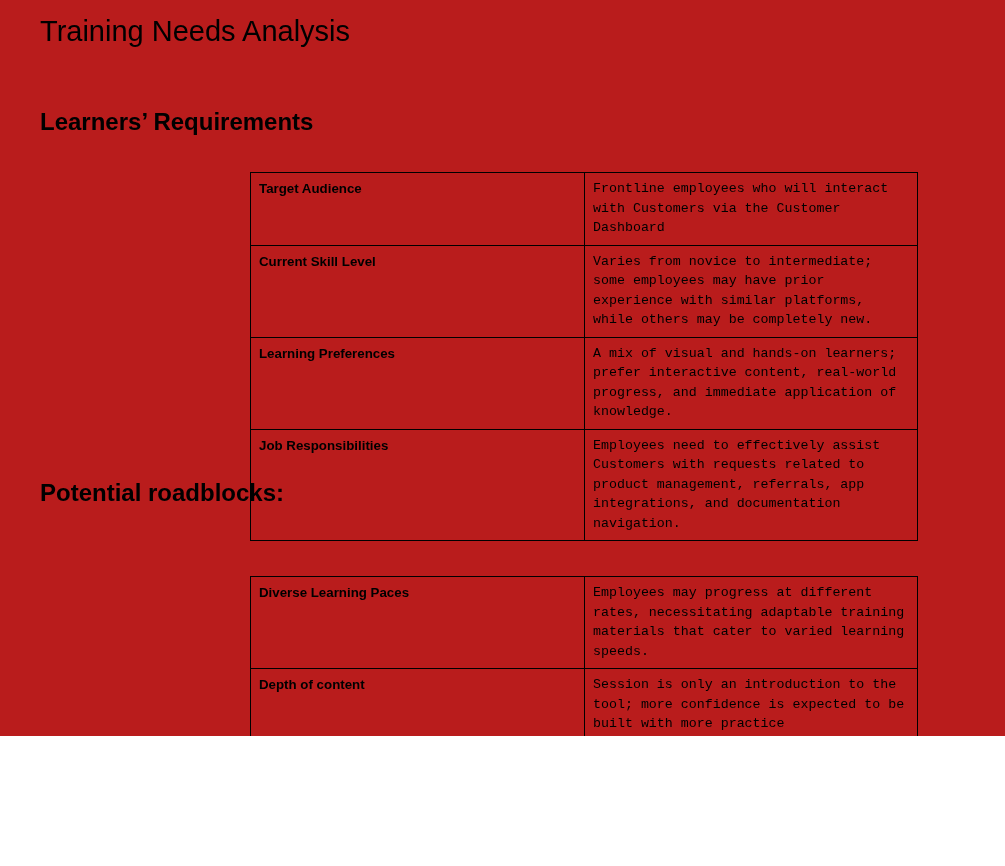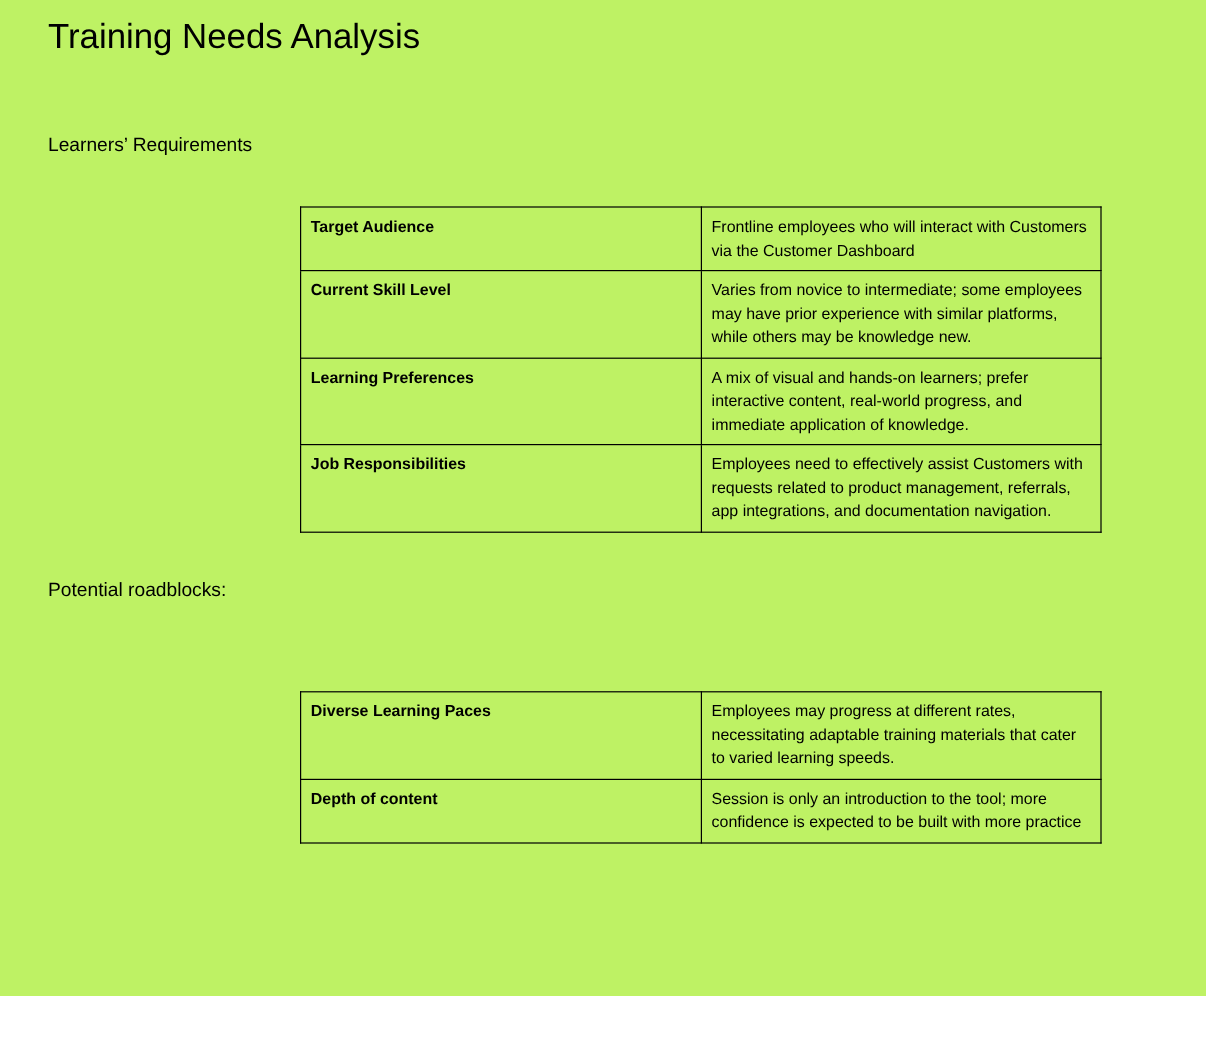--- a/index.html
+++ b/index.html
@@ -6,38 +6,38 @@
   html, body {
     width: 1005px;
     height: 866px;
     background: #ffffff;
     font-family: "Liberation Sans", "DejaVu Sans", sans-serif;
     color: #000000;
   }
   .page {
     position: relative;
     width: 1005px;
-    height: 830px;
-    background: #bef264;
+    height: 736px;
+    background: #b91c1c;
     overflow: hidden;
   }
   .doc-title {
     position: absolute;
     left: 40px;
     top: 13px;
     font-size: 29px;
     font-weight: 400;
     line-height: 37px;
     letter-spacing: 0;
   }
   .section-heading {
     position: absolute;
     left: 40px;
-    font-size: 16px;
-    font-weight: 400;
+    font-size: 24px;
+    font-weight: 700;
     line-height: 28px;
   }
   .heading-1 { top: 108px; }
   .heading-2 { top: 479px; }
   table.doc-table {
     position: absolute;
     left: 250px;
     width: 667px;
     border-collapse: collapse;
     table-layout: fixed;
@@ -51,40 +51,41 @@
     font-size: 13.3px;
     line-height: 19.5px;
   }
   td.cell-label {
     width: 334px;
     font-weight: 700;
   }
   td.cell-value {
     width: 333px;
     font-weight: 400;
+    font-family: Liberation Mono, monospace;
   }
 </style>
 </head>
 <body>
 
 <div class="page">
 
   <h1 class="doc-title">Training Needs Analysis</h1>
 
   <h2 class="section-heading heading-1">Learners’ Requirements</h2>
 
   <table class="doc-table table-1">
     <tbody>
       <tr>
         <td class="cell-label">Target Audience</td>
         <td class="cell-value">Frontline employees who will interact with Customers via the Customer Dashboard</td>
       </tr>
       <tr>
         <td class="cell-label">Current Skill Level</td>
-        <td class="cell-value">Varies from novice to intermediate; some employees may have prior experience with similar platforms, while others may be knowledge new.</td>
+        <td class="cell-value">Varies from novice to intermediate; some employees may have prior experience with similar platforms, while others may be completely new.</td>
       </tr>
       <tr>
         <td class="cell-label">Learning Preferences</td>
         <td class="cell-value">A mix of visual and hands-on learners; prefer interactive content, real-world progress, and immediate application of knowledge.</td>
       </tr>
       <tr>
         <td class="cell-label">Job Responsibilities</td>
         <td class="cell-value">Employees need to effectively assist Customers with requests related to product management, referrals, app integrations, and documentation navigation.</td>
       </tr>
     </tbody>

